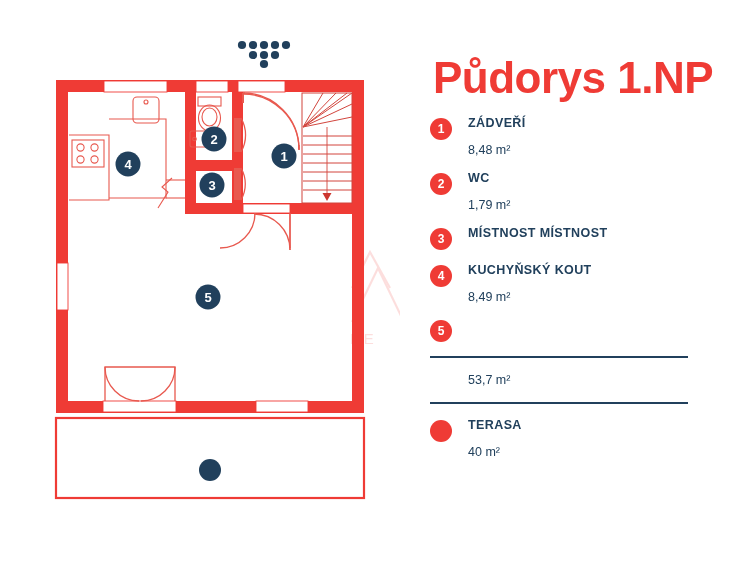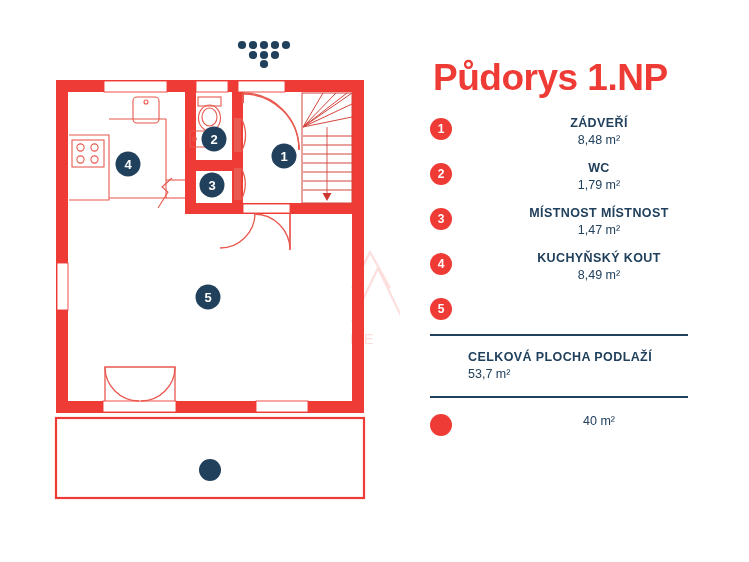--- a/index.html
+++ b/index.html
@@ -39,21 +39,21 @@
   
   #legend-panel {
     position: absolute;
     left: 430px;
     top: 58px;
     width: 300px;
   }
 
   #plan-title {
     color: #ef3b35;
-    font-size: 37px;
+    font-size: 44px;
     font-weight: bold;
     letter-spacing: -0.5px;
     line-height: 40px;
     margin: 0 0 18px 3px;
     white-space: nowrap;
   }
 
   .legend-list {
     margin: 0;
     padding: 0;
@@ -78,37 +78,36 @@
     display: flex;
     align-items: center;
     justify-content: center;
     margin-top: 2px;
     margin-right: 16px;
     box-sizing: border-box;
   }
 
   .legend-text {
     flex: 1 1 auto;
-    text-align: center;
   }
 
   .legend-name {
     color: #21405c;
     font-size: 12.5px;
     font-weight: bold;
     letter-spacing: 0.4px;
     line-height: 15px;
   }
 
   .legend-area {
     color: #21405c;
     font-size: 12.5px;
     font-weight: normal;
     line-height: 16px;
-    margin-top: 1px;
+    margin-top: 11px;
   }
 
   .legend-rule {
     height: 2px;
     background: #21405c;
     margin: 14px 0 14px 0;
     width: 258px;
   }
 
   #total-block {
@@ -330,21 +329,20 @@
         <div class="legend-text">
           <div class="legend-name">WC</div>
           <div class="legend-area">1,79 m²</div>
         </div>
       </li>
 
       <li class="legend-item">
         <div class="legend-badge">3</div>
         <div class="legend-text">
           <div class="legend-name">MÍSTNOST MÍSTNOST</div>
-          <div class="legend-area">1,47 m²</div>
         </div>
       </li>
 
       <li class="legend-item">
         <div class="legend-badge">4</div>
         <div class="legend-text">
           <div class="legend-name">KUCHYŇSKÝ KOUT</div>
           <div class="legend-area">8,49 m²</div>
         </div>
       </li>
@@ -352,27 +350,27 @@
       <li class="legend-item">
         <div class="legend-badge">5</div>
         <div class="legend-text">
         </div>
       </li>
     </ul>
 
     <div class="legend-rule" id="rule-top"></div>
 
     <div id="total-block">
-      <div class="legend-name">CELKOVÁ PLOCHA PODLAŽÍ</div>
       <div class="legend-area">53,7 m²</div>
     </div>
 
     <div class="legend-rule" id="rule-bottom"></div>
 
     <div class="legend-item" id="terrace-block">
       <div class="terrace-dot"></div>
       <div class="legend-text">
+        <div class="legend-name">TERASA</div>
         <div class="legend-area">40 m²</div>
       </div>
     </div>
 
   </div>
 </div>
 
 </body></html>

